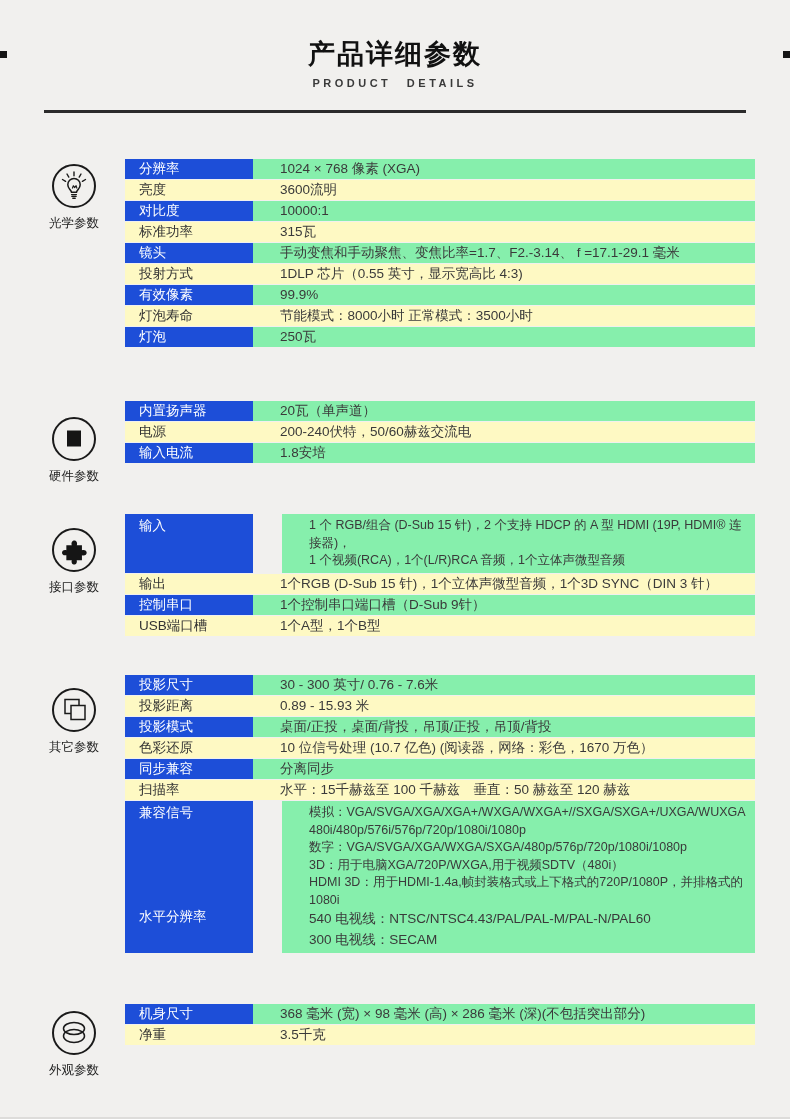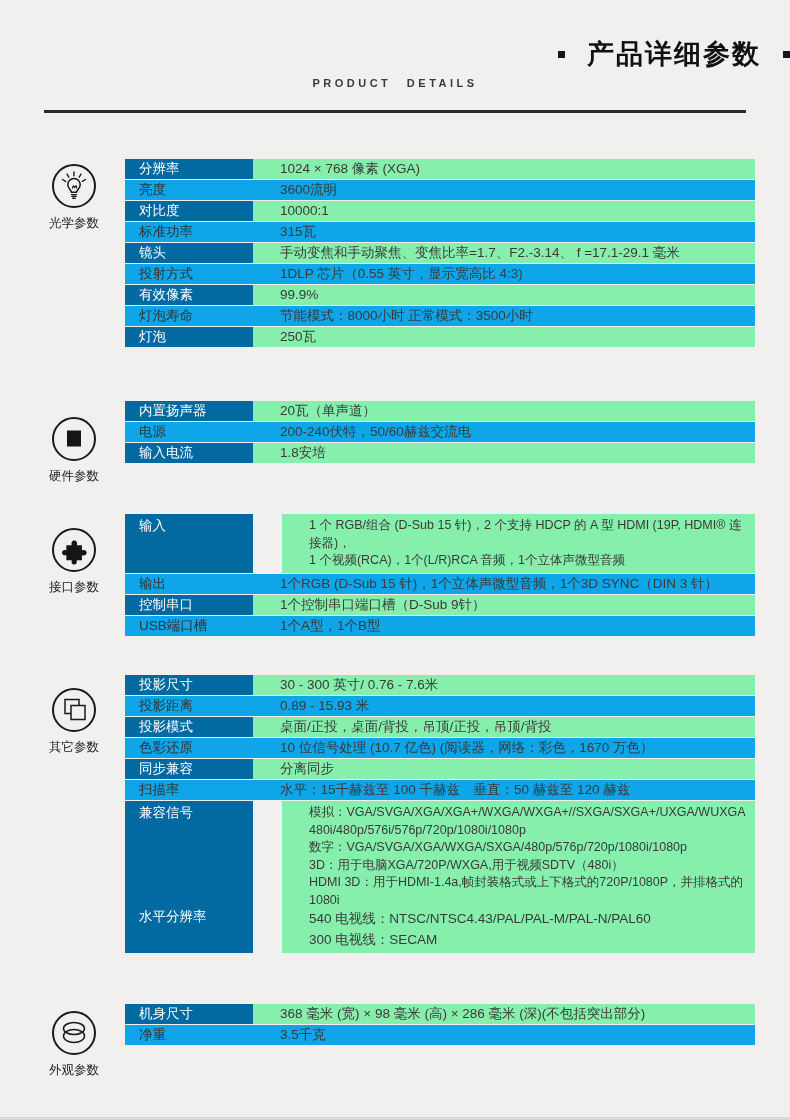--- a/index.html
+++ b/index.html
@@ -6,21 +6,21 @@
   body{
     width:790px;height:1119px;
     background:#f1f0ee;
     font-family:"Liberation Sans","DejaVu Sans",sans-serif;
     color:#333;
   }
   .page{position:relative;width:790px;height:1119px;background:#f1f0ee;overflow:hidden;border-bottom:2px solid #dddcda;box-sizing:border-box;}
 
   
   .header{position:absolute;top:40px;left:0;width:790px;text-align:center;}
-  .title-row{display:flex;align-items:center;justify-content:flex-end;gap:22px;}
+  .title-row{display:flex;align-items:center;justify-content:space-between;gap:22px;}
   .title-sq{width:7px;height:7px;background:#151515;display:inline-block;}
   .page-title{margin:0;font-size:27px;font-weight:bold;color:#111;letter-spacing:2px;line-height:1.1;}
   .page-subtitle{margin-top:7px;font-size:11px;letter-spacing:3.5px;word-spacing:9px;color:#3a3a3a;font-weight:bold;}
   .header-divider{position:absolute;top:110px;left:44px;width:702px;height:3px;background:#2b2b2b;border:none;margin:0;padding:0;}
 
   
   .section{position:absolute;left:0;width:790px;}
   .section-optical   {top:159px;}
   .section-hardware  {top:401px;}
   .section-interface {top:514px;}
@@ -36,23 +36,23 @@
   .section-appearance .icon-wrap{top:7px;}
   .icon-circle{width:44px;height:44px;border:2px solid #1a1a1a;border-radius:50%;box-sizing:border-box;margin:0 auto;display:flex;align-items:center;justify-content:center;background:#f1f0ee;}
   .icon-circle svg{display:block;}
   .icon-caption{margin-top:7px;margin-left:-12px;width:80px;text-align:center;font-size:12.5px;color:#222;white-space:nowrap;}
 
   
   .rows{margin-left:125px;width:630px;}
   .row{display:flex;margin-bottom:1px;min-height:20px;}
   .row-label{flex:0 0 128px;width:128px;box-sizing:border-box;display:flex;align-items:center;padding-left:14px;font-size:13.5px;color:#333;}
   .row-value{flex:1;box-sizing:border-box;display:flex;align-items:center;padding-left:27px;padding-right:6px;font-size:13.5px;color:#3a3a3a;white-space:pre-line;line-height:20px;}
-  .row.dark .row-label{background:#0369a1;color:#fff;}
+  .row.dark .row-label{background:#1d4ed8;color:#fff;}
   .row.dark .row-value{background:#86efac;}
-  .row.light{background:#0ea5e9;}
+  .row.light{background:#fef9c3;}
   .row.multi .row-label{align-items:flex-start;padding-top:3px;}
   .row.multi .row-value{display:block;padding-top:3px;padding-bottom:3px;font-size:12.5px;line-height:17.5px;margin-left:29px;}
   .section-hres .row.multi .row-value{font-size:13.5px;line-height:21px;}
 </style>
 </head>
 <body>
 
 <div class="page">
   <div class="header">
     <div class="title-row">

